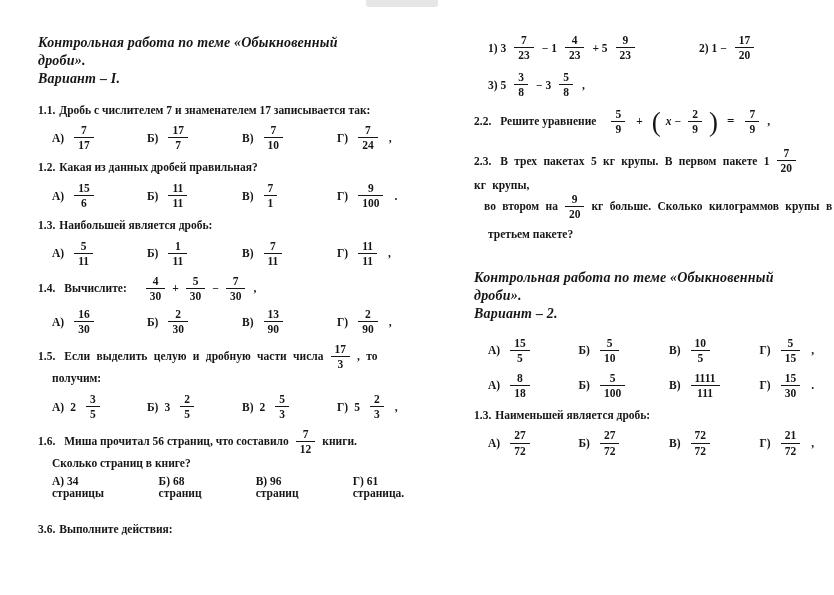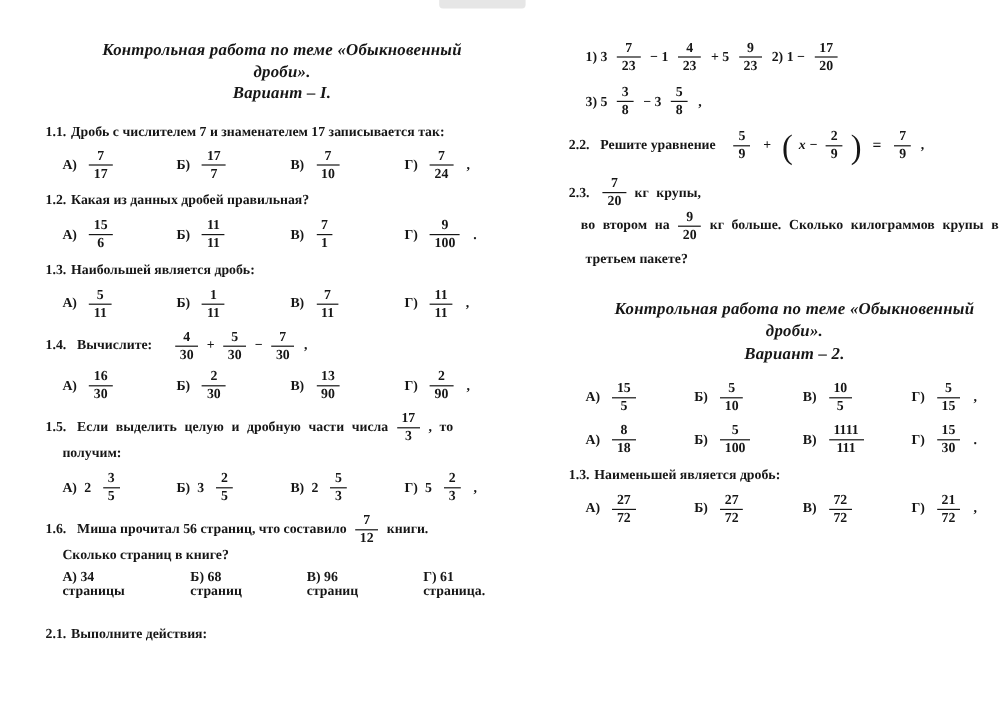--- a/index.html
+++ b/index.html
@@ -8,41 +8,41 @@
     position:relative; width:834px; height:595px; background:#ffffff;
     font-family:"Liberation Serif","DejaVu Serif",serif;
     font-weight:700; color:#161616; font-size:11.5px; overflow:hidden;
   }
   .smudge { position:absolute; left:366px; top:0; width:72px; height:7px;
             background:#e6e6e6; border-radius:0 0 3px 3px; }
   .col { position:absolute; top:34px; }
   .col-left  { left:38px;  width:394px; }
   .col-right { left:474px; width:376px; }
 
-  .title { text-align:center; font-style:italic; font-size:14px; line-height:1.3;
+  .title { font-style:italic; font-size:14px; line-height:1.3;
            letter-spacing:.2px; margin-bottom:13px; }
   .q { margin-bottom:8px; }
   .qtext { line-height:1.45; }
   .qlabel { margin-right:4px; }
   .ws { word-spacing:3.5px; }
 
   .fr { display:inline-block; text-align:center; vertical-align:middle;
         line-height:1.05; margin:0 2px; }
   .fr .n { display:block; border-bottom:1.4px solid #161616; padding:0 4px 1px; }
   .fr .d { display:block; padding:1px 4px 0; }
 
   .opts { display:flex; margin:6px 0 4px 14px; }
   .opt  { flex:1; display:flex; align-items:center; gap:8px; }
   .opt .w { margin-left:-2px; }
   .tl { margin-left:1px; }
 
   .flow { display:flex; align-items:center; flex-wrap:wrap; row-gap:2px;
           column-gap:5px; line-height:1.45; }
   .exrow { display:flex; align-items:center; gap:6px; margin-bottom:10px; }
-  .exgap { }
+  .exgap { margin-left:56px; }
   .bp { font-size:27px; font-weight:400; line-height:.9;
         transform:scaleY(1.05); display:inline-block; }
   .eqs { font-size:13px; }
   .mt6{margin-top:6px;} .mt10{margin-top:10px;} .mt12{margin-top:12px;}
   .mt22{margin-top:22px;}
   .topts { display:flex; gap:26px; margin:3px 0 0 14px; }
 </style>
 </head>
 <body>
 
@@ -287,21 +287,21 @@
       <div class="topts">
         <span>А) 34 страницы</span>
         <span>Б) 68 страниц</span>
         <span>В) 96 страниц</span>
         <span>Г) 61 страница.</span>
       </div>
     </div>
 
     <div class="q mt22">
       <div class="qtext">
-        <span class="qlabel">2.1.</span><span>Выполните действия:</span>
+        <span class="qlabel">3.6.</span><span>Выполните действия:</span>
       </div>
     </div>
   </div>
 
   <div class="col col-right">
 
     <div class="exrow" style="margin-left:14px;">
       <span>1) 3</span>
       <span class="fr">
           <span class="n">7</span>
@@ -356,20 +356,21 @@
       <span class="fr">
           <span class="n">7</span>
           <span class="d">9</span>
         </span>
       <span class="tl">,</span>
     </div>
 
     <div class="mt12">
       <div class="flow ws">
         <span class="qlabel">2.3.</span>
+        <span>В трех пакетах 5 кг крупы. В первом пакете 1</span>
         <span class="fr">
             <span class="n">7</span>
             <span class="d">20</span>
           </span>
         <span>кг крупы,</span>
       </div>
       <div class="flow ws" style="margin-left:10px;">
         <span>во втором  на</span>
         <span class="fr">
             <span class="n">9</span>

